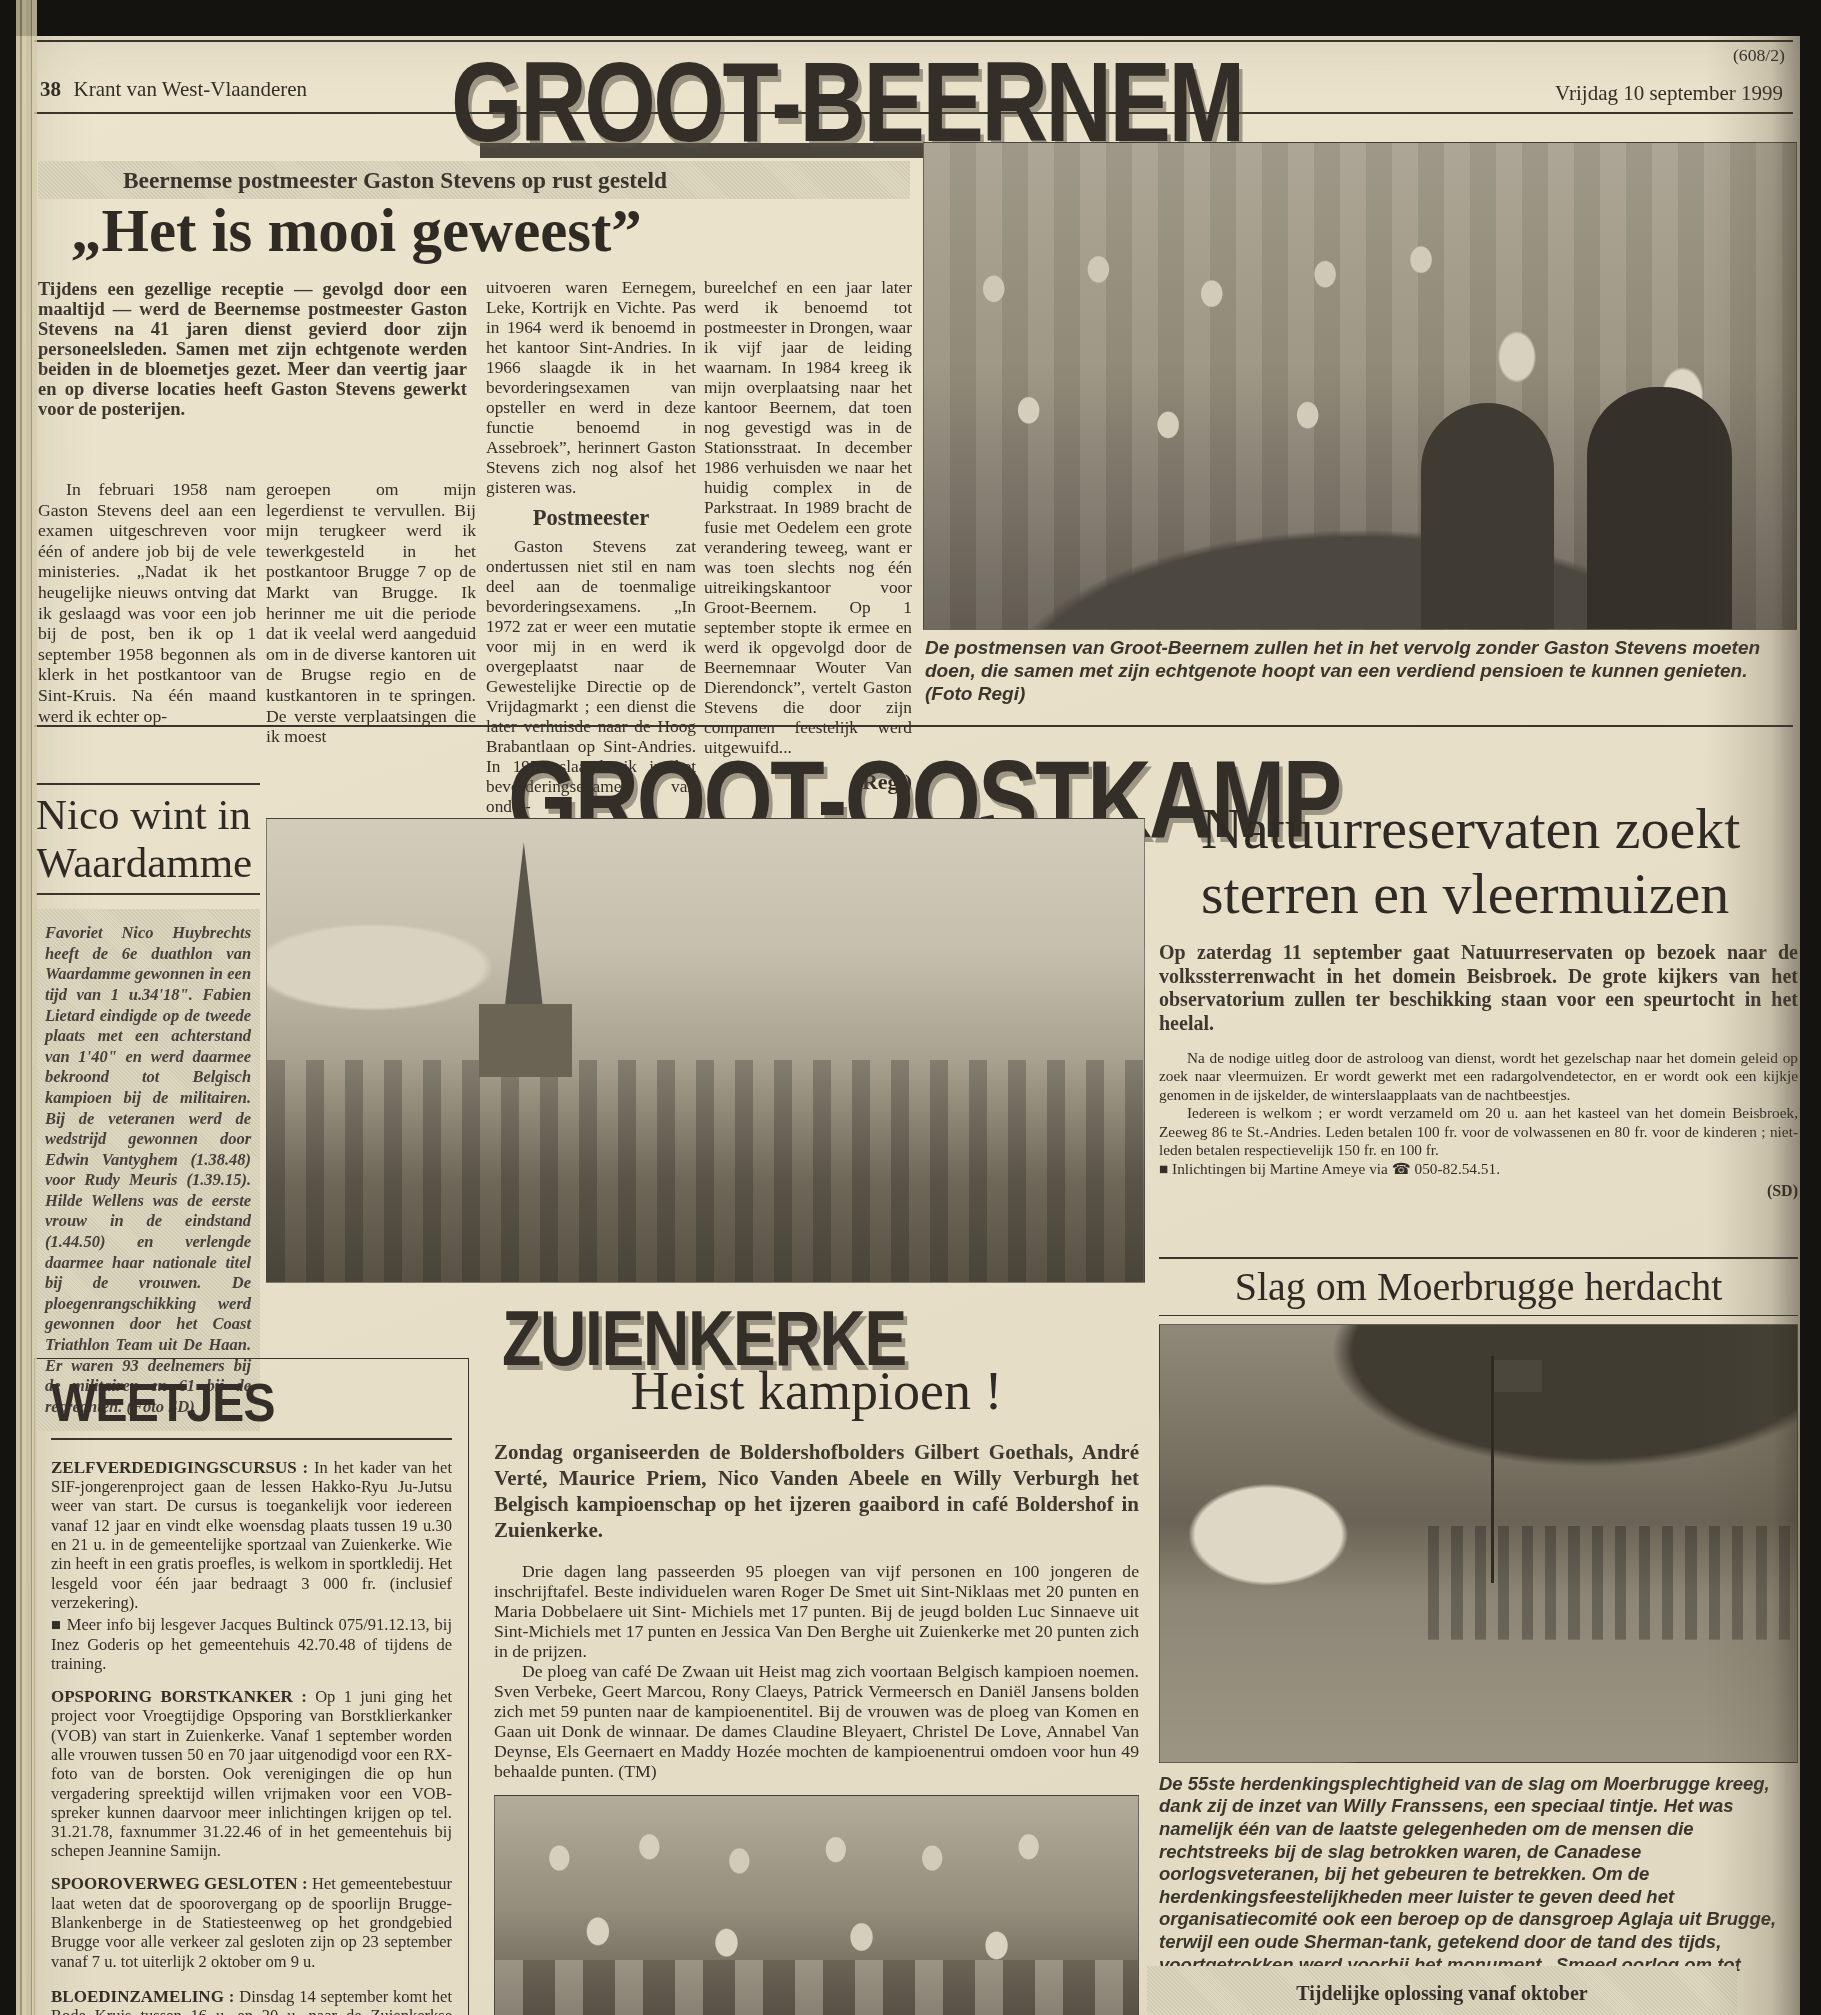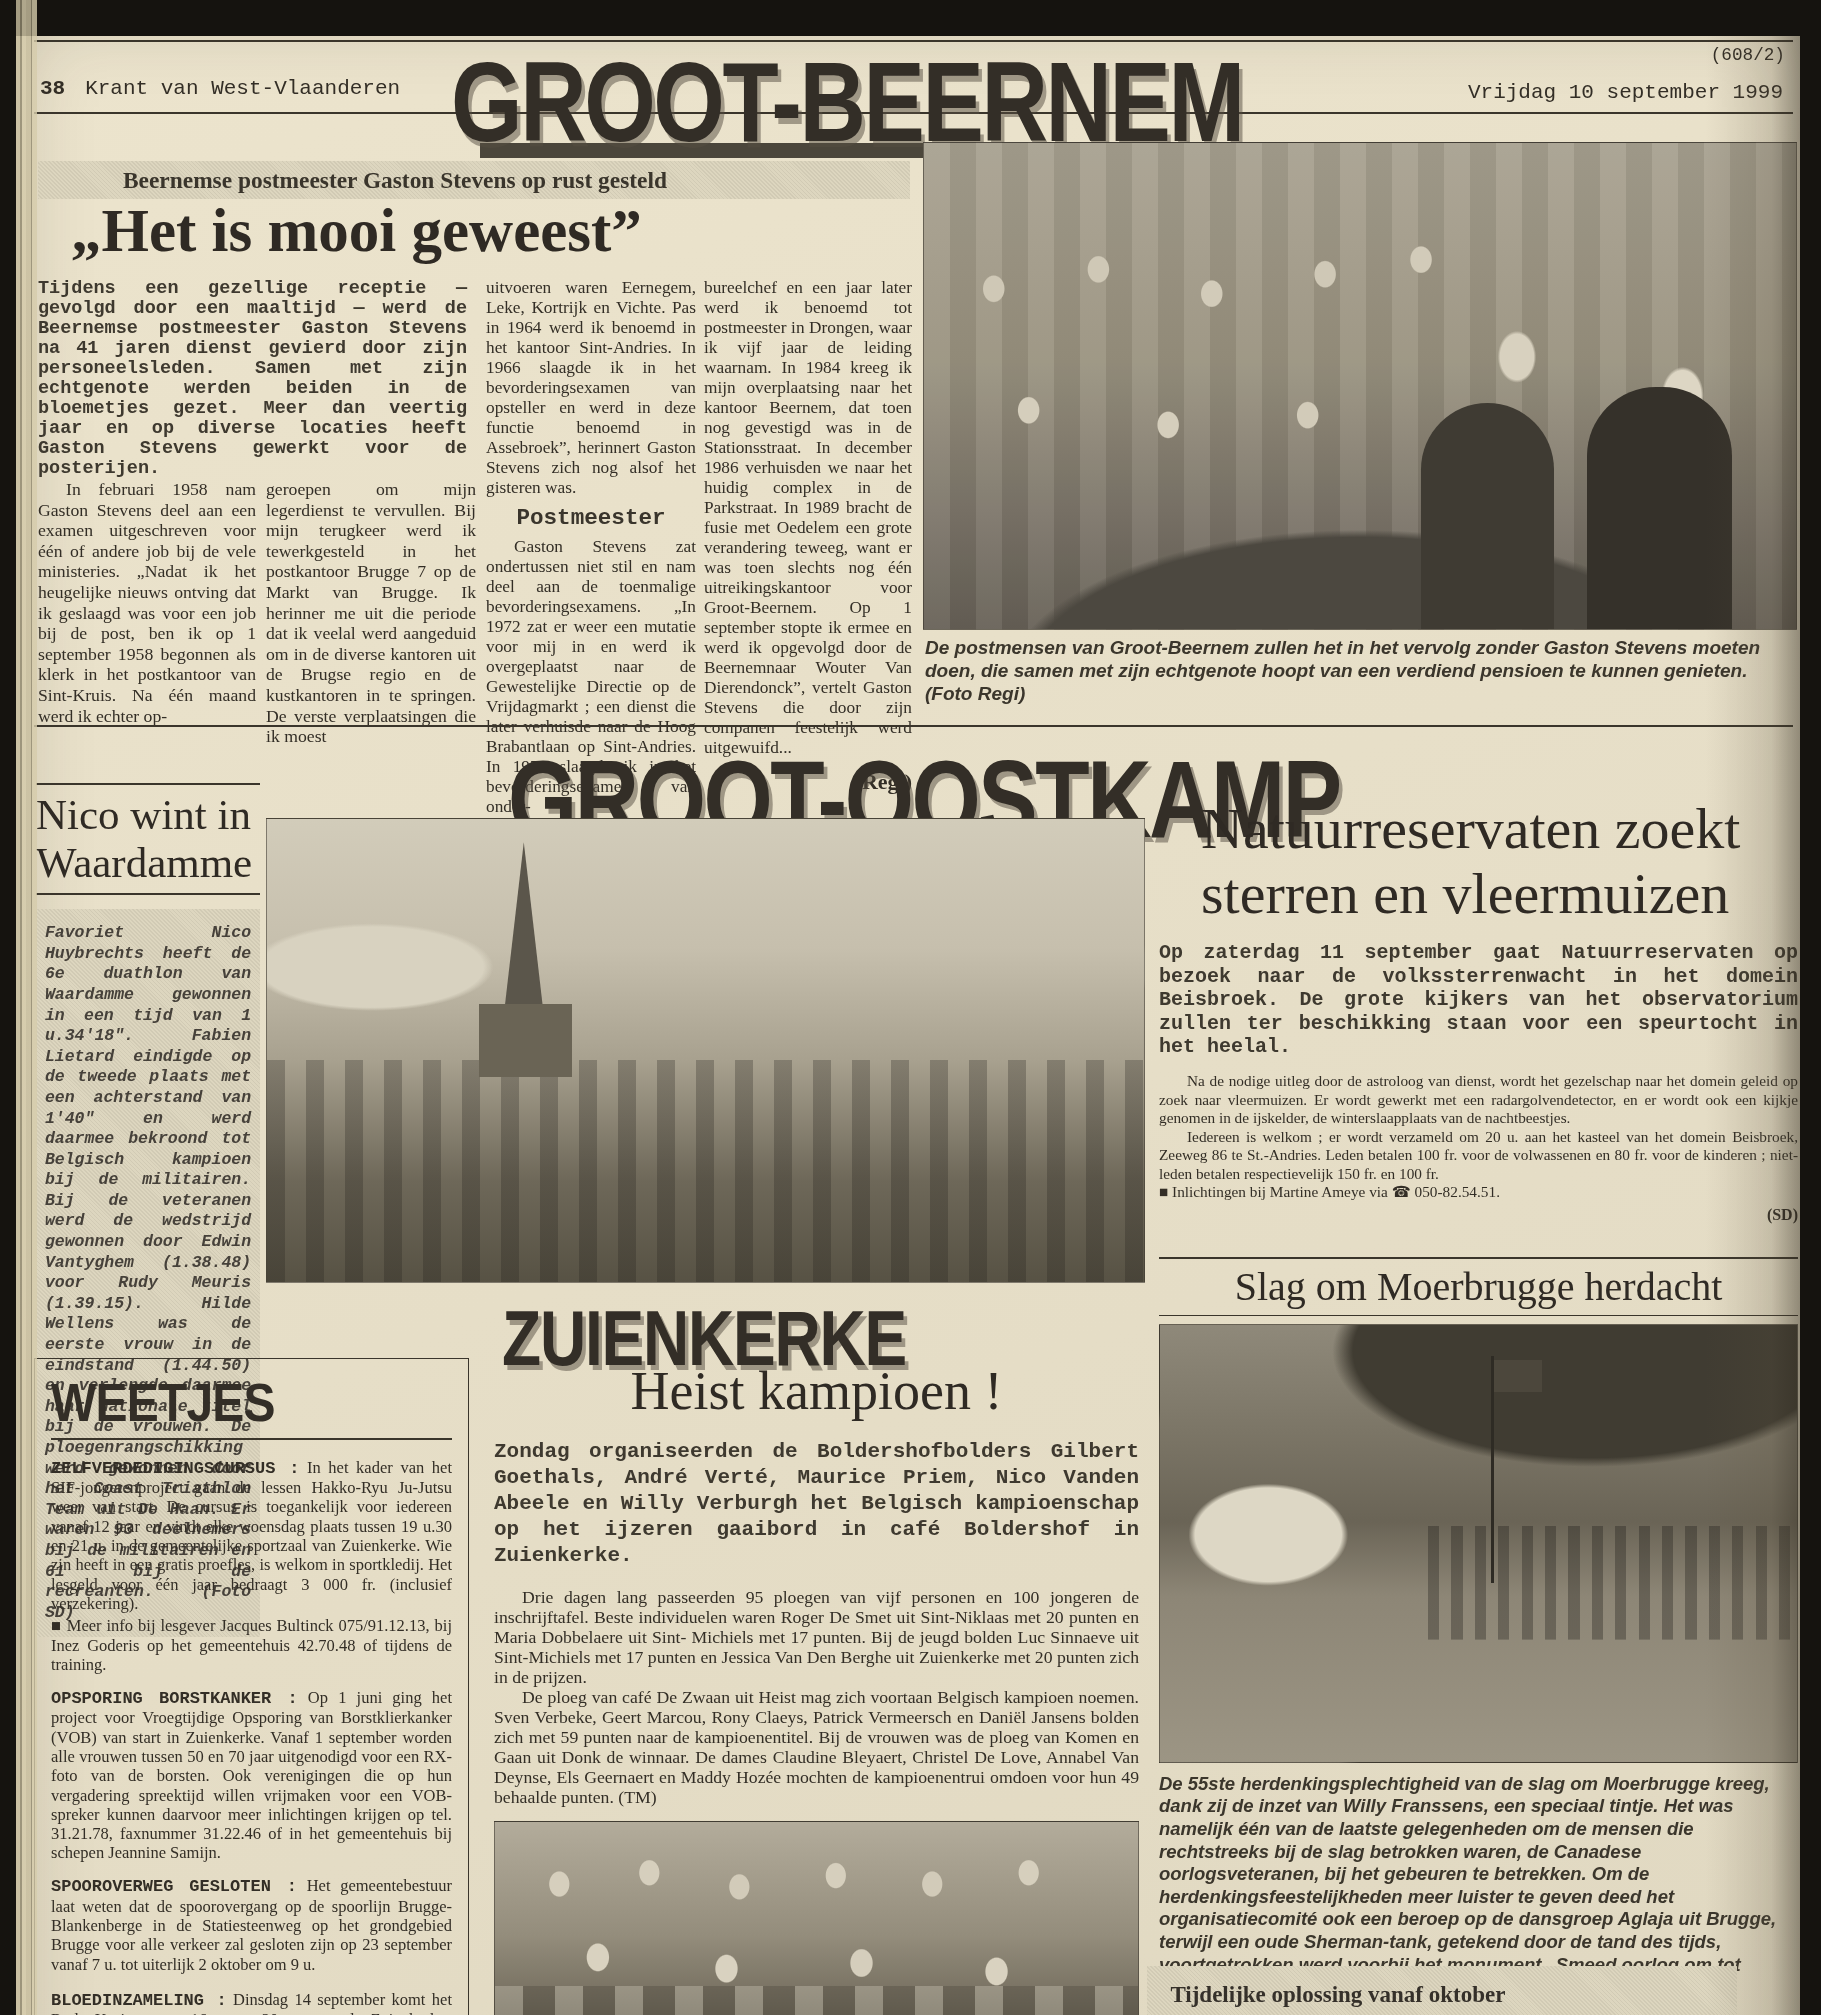--- a/index.html
+++ b/index.html
@@ -2,21 +2,21 @@
 <html style="font-size:6.4px"><head>
 <meta charset="utf-8">
 <style>
   html,body{margin:0;padding:0;background:#14120e;}
   #page{position:relative;width:1821px;height:2647px;overflow:hidden;
         font-family:"Liberation Serif",serif;color:#332e26;
         background:linear-gradient(160deg,#ece4cd 0%,#e8e0c9 30%,#e4dcc5 60%,#ddd5be 100%);
         box-shadow:inset 0 0 89px rgba(45,40,28,.3);}
   .abs{position:absolute;}
   .serif{font-family:"Liberation Serif",serif;}
-  .sans{font-family:Liberation Mono, monospace;}
+  .sans{font-family:Liberation Serif, serif;}
   .b{font-weight:bold;}
   .i{font-style:italic;}
   .just{text-align:justify;}
   .ind{text-indent:28px;}
   .rule{background:#3a352b;height:1.6px;}
   .bigname{font-family:"Liberation Sans",sans-serif;font-weight:bold;color:#332e27;
            transform:scaleY(1.22);transform-origin:top center;letter-spacing:-2.4px;
            text-shadow:3.6px 4.4px 0 rgba(85,78,66,.5);white-space:nowrap;}
   .cap{font-family:"Liberation Sans",sans-serif;font-style:italic;font-weight:bold;color:#3b362c;}
   .screen{background:repeating-linear-gradient(45deg,rgba(70,65,55,.08) 0 1.2px,transparent 1.2px 2.8px),#ddd6bf;}
@@ -194,21 +194,21 @@
   <div class="abs" style="left:494px;top:1359px;width:645px;">
     <div class="serif" style="font-size:54px;line-height:64px;text-align:center;color:#2f2a24;">Heist kampioen !</div>
     <p class="sans b just" style="font-size:21px;line-height:26px;margin-top:16px;color:#3e392f;">Zondag organiseerden de Boldershofbolders Gilbert Goethals, André Verté, Maurice Priem, Nico Vanden Abeele en Willy Verburgh het Belgisch kampioenschap op het ijzeren gaaibord in café Boldershof in Zuienkerke.</p>
     <p class="serif just ind" style="font-size:17.7px;line-height:20px;margin-top:17.7px;">Drie dagen lang passeerden 95 ploegen van vijf personen en 100 jongeren de inschrijftafel. Beste individuelen waren Roger De Smet uit Sint-Niklaas met 20 punten en Maria Dobbelaere uit Sint- Michiels met 17 punten. Bij de jeugd bolden Luc Sinnaeve uit Sint-Michiels met 17 punten en Jessica Van Den Berghe uit Zuienkerke met 20 punten zich in de prijzen.</p>
     <p class="serif just ind" style="font-size:17.7px;line-height:20px;">De ploeg van café De Zwaan uit Heist mag zich voortaan Belgisch kampioen noemen. Sven Verbeke, Geert Marcou, Rony Claeys, Patrick Vermeersch en Daniël Jansens bolden zich met 59 punten naar de kampioenentitel. Bij de vrouwen was de ploeg van Komen en Gaan uit Donk de winnaar. De dames Claudine Bleyaert, Christel De Love, Annabel Van Deynse, Els Geernaert en Maddy Hozée mochten de kampioenentrui omdoen voor hun 49 behaalde punten. (TM)</p>
     <div id="photo-heist" class="ph" style="position:relative;display:block;margin-top:14.5px;width:643px;height:282px;"></div>
 
   </div>
 
   <div class="abs screen" style="left:1147px;top:1966px;width:590px;height:635px;padding:16px 23.4px;box-sizing:border-box;overflow:hidden;">
-    <div class="serif b" style="font-size:23px;text-align:left;color:#35302a;">Tijdelijke oplossing vanaf oktober</div>
+    <div class="serif b" style="font-size:20px;text-align:center;color:#35302a;">Tijdelijke oplossing vanaf oktober</div>
 
   </div>
 
   <div class="edge" style="left:0;top:0;width:1821px;height:36px;"></div>
   <div class="edge" style="left:0;top:0;width:16px;height:2647px;"></div>
 
   <div class="edge" style="left:1800px;top:0;width:21.4px;height:2647px;"></div>
   <div id="edge-right-curl"></div>
   <div id="page-stack"></div>
 

